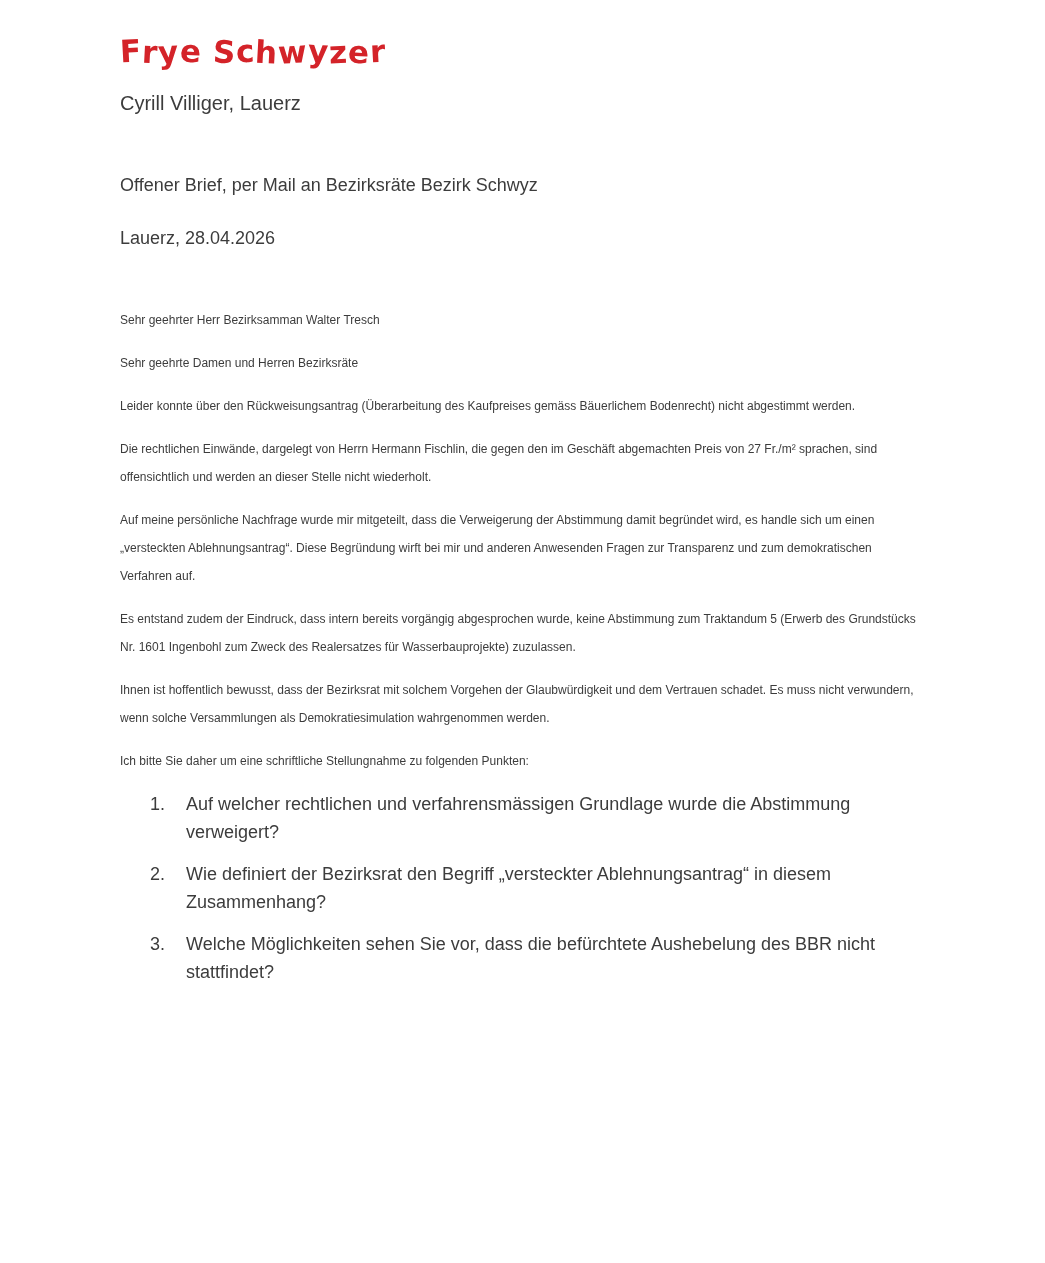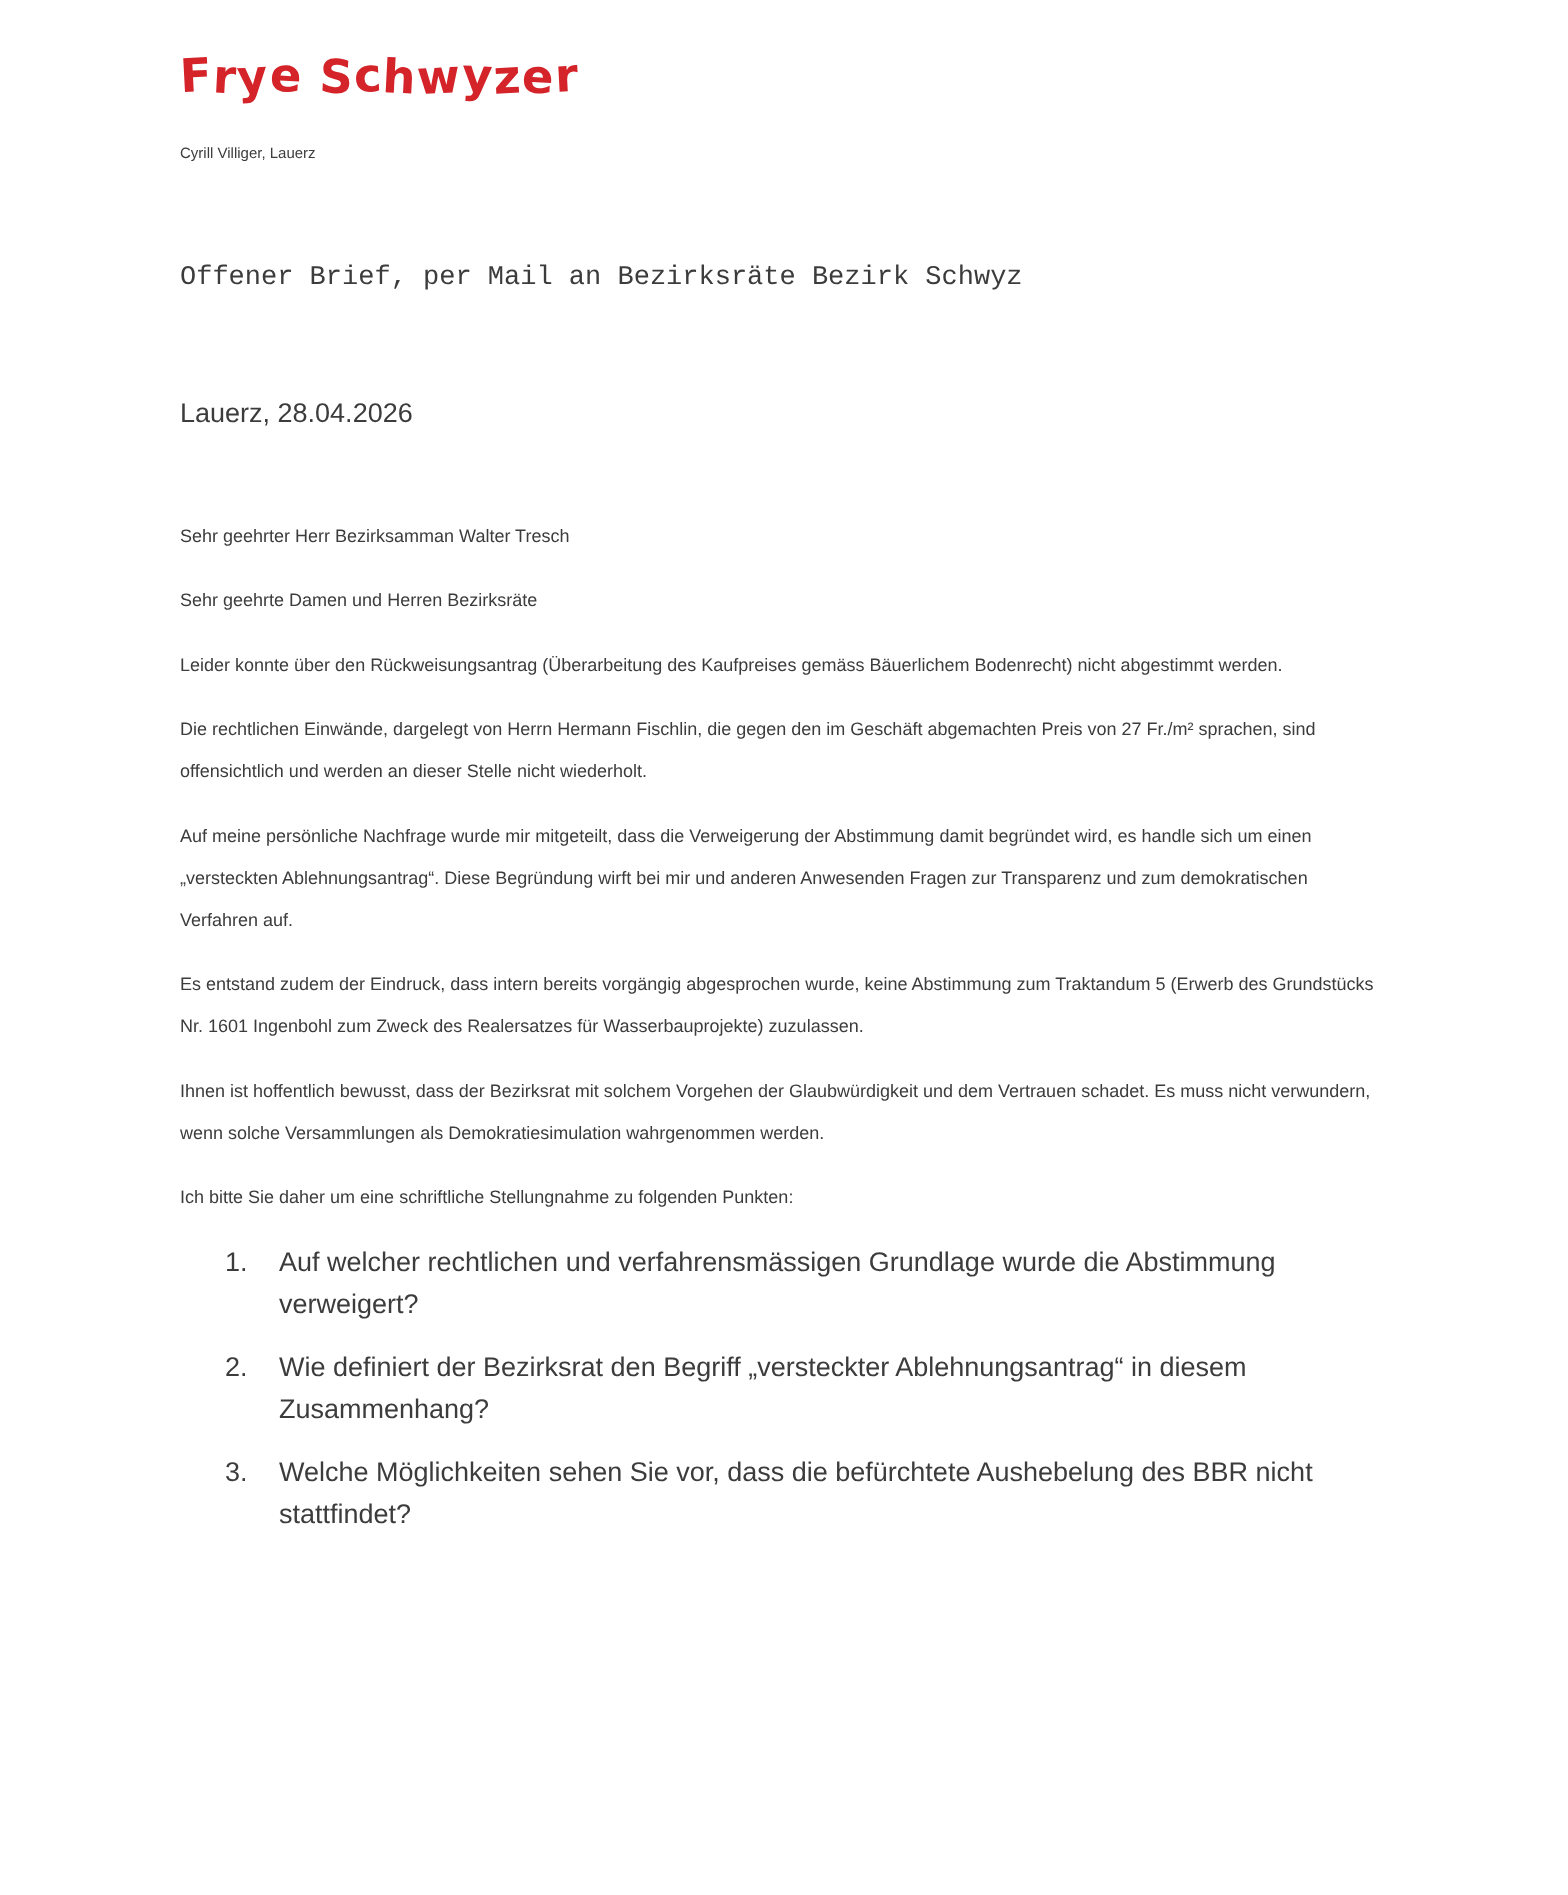--- a/index.html
+++ b/index.html
@@ -24,38 +24,37 @@
     font-family:"DejaVu Sans",sans-serif;
     font-weight:700;
     font-size:31px;
     color:var(--logo-red);
     letter-spacing:1px;
     margin-bottom:20px;
     height:38px;
     line-height:38px;
   }
   .sender{
-    font-size:10px;
+    font-size:20px;
     line-height:24px;
     color:var(--body-text);
   }
   .sender.org{
     text-decoration:underline;
     text-underline-offset:3px;
     text-decoration-thickness:1.5px;
   }
   
   .subject{
     margin-top:56px;
     font-size:18px;
     line-height:28px;
-    font-family:Liberation Mono, monospace;
   }
   .dateline{
-    margin-top:62px;
+    margin-top:25px;
     font-size:18px;
     line-height:28px;
   }
   .opening-block{
     margin-top:54px;
   }
   
   .body{
     font-size:12px;
     line-height:28px;

